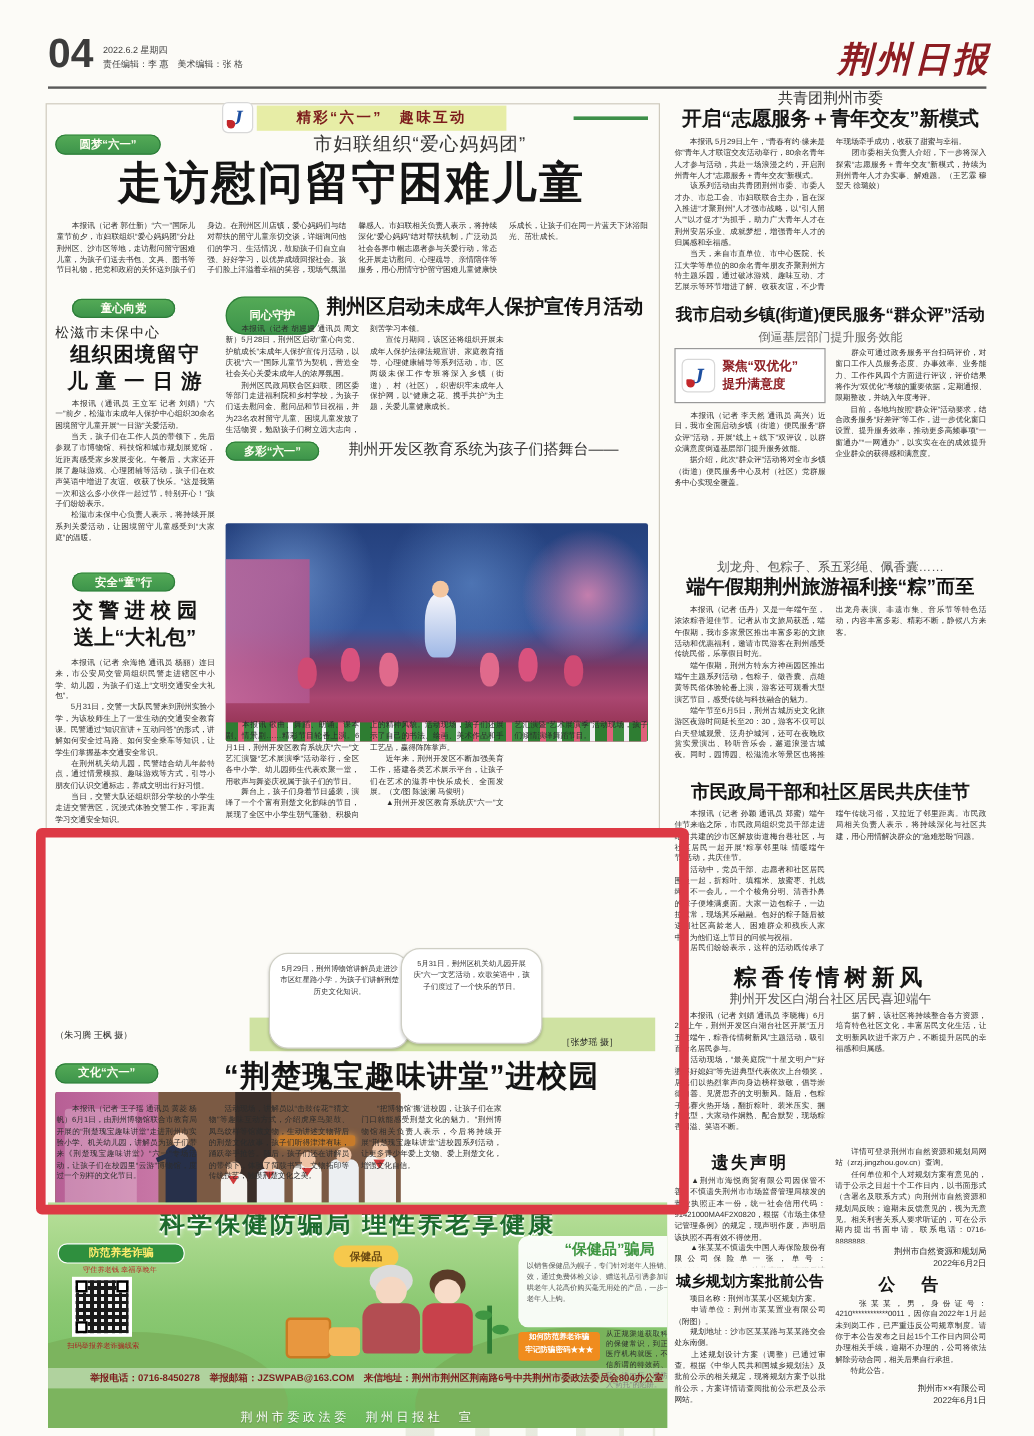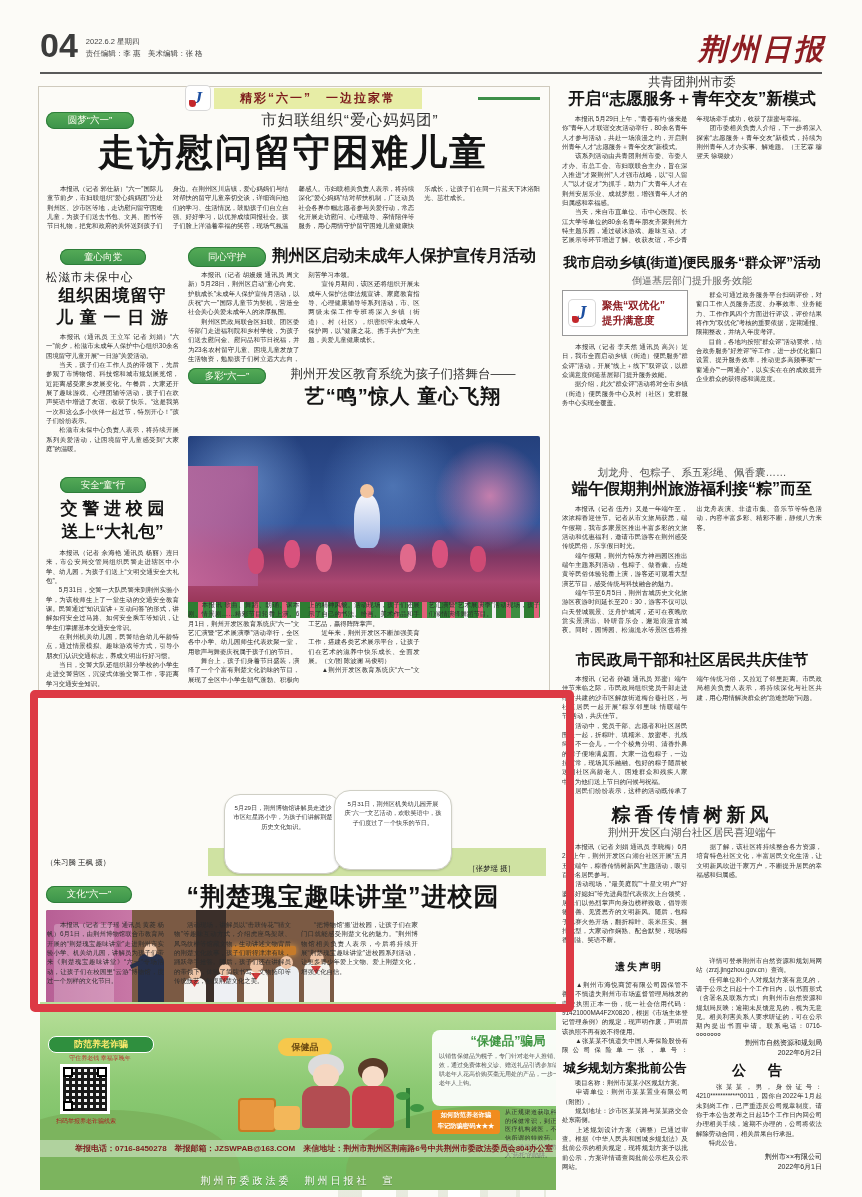--- a/index.html
+++ b/index.html
@@ -7,21 +7,21 @@
         font-family:"Liberation Sans",sans-serif;overflow:hidden;}
   .abs{position:absolute;}
   .bt{font-size:6.4px;line-height:1.46;text-align:justify;color:#2d2d2d;
       white-space:pre-line;overflow:hidden;}
   .c2{column-count:2;column-gap:9px;column-fill:auto;}
   .c3{column-count:3;column-gap:9px;column-fill:auto;}
   .c4{column-count:4;column-gap:10px;column-fill:auto;}
   .hl{font-weight:bold;color:#141414;}
   .ctr{text-align:center;}
   .pill{background:linear-gradient(180deg,#55ab57,#3c934a);color:#fffef2;border-radius:999px;
-        text-align:left;font-weight:normal;display:flex;align-items:center;justify-content:center;
+        text-align:left;font-weight:bold;display:flex;align-items:center;justify-content:center;
         box-shadow:inset 0 0 0 1px #2e7d3a;}
   .kick{color:#333;}
   .credit{font-size:7.5px;color:#222;}
   .bubble{background:#fff;border:1px solid #cfcfc5;border-radius:16px;font-size:6.2px;
           line-height:1.5;color:#333;padding:8px 7px;text-align:center;
           box-shadow:0 1px 2px rgba(0,0,0,.15);z-index:5;}
   .jbadge{background:#fff;border-radius:4px;display:flex;align-items:center;justify-content:center;
           box-shadow:0 0 0 1px #d8d8d8;position:relative;}
   .jbadge span{color:#1d4fa0;font-weight:900;font-style:italic;font-family:"Liberation Serif",serif;}
   .jbadge i{position:absolute;left:3px;bottom:3px;width:7px;height:7px;background:#c3272b;
@@ -42,21 +42,21 @@
   </div>
   <div class="abs" style="right:36px;top:30px;font-size:29px;font-weight:bold;font-style:italic;color:#8d1d22;font-family:'Liberation Serif',serif;letter-spacing:3px;">荆州日报</div>
   <div class="abs" style="left:40px;top:72px;width:782px;border-top:2px solid #5a5a5a;"></div>
 
   <div class="abs" style="left:38px;top:86px;width:510px;height:606px;border:1px solid #cfcabd;"></div>
 
   <div class="abs jbadge" style="left:186px;top:86px;width:24px;height:24px;">
       <span style="font-size:17px;">J</span>
       <i></i>
     </div>
-  <div class="abs ctr" style="left:214px;top:88px;width:208px;height:21px;line-height:21px;background:#e7eda6;color:#7d1c1c;font-weight:bold;font-size:12px;letter-spacing:2px;">精彩“六一”　一边拉家常</div>
+  <div class="abs ctr" style="left:214px;top:88px;width:208px;height:21px;line-height:21px;background:#e7eda6;color:#7d1c1c;font-weight:bold;font-size:12px;letter-spacing:2px;">精彩“六一”　趣味互动</div>
   <div class="abs" style="left:478px;top:97px;width:62px;border-top:3px solid #3d8f49;"></div>
 
   <div class="abs pill" style="left:46px;top:112px;width:88px;height:17px;font-size:9.5px;">圆梦“六一”</div>
   <div class="abs ctr kick" style="left:160px;top:110px;width:380px;font-size:15.5px;letter-spacing:1px;">市妇联组织“爱心妈妈团”</div>
   <div class="abs ctr hl" style="left:46px;top:128px;width:494px;font-size:37px;font-weight:900;letter-spacing:2px;">走访慰问留守困难儿童</div>
   <div class="abs bt c4" style="left:47px;top:184px;width:493px;height:56px;">　　本报讯（记者 郭仕新）“六一”国际儿童节前夕，市妇联组织“爱心妈妈团”分赴荆州区、沙市区等地，走访慰问留守困难儿童，为孩子们送去书包、文具、图书等节日礼物，把党和政府的关怀送到孩子们身边。在荆州区川店镇，爱心妈妈们与结对帮扶的留守儿童亲切交谈，详细询问他们的学习、生活情况，鼓励孩子们自立自强、好好学习，以优异成绩回报社会。孩子们脸上洋溢着幸福的笑容，现场气氛温馨感人。市妇联相关负责人表示，将持续深化“爱心妈妈”结对帮扶机制，广泛动员社会各界巾帼志愿者参与关爱行动，常态化开展走访慰问、心理疏导、亲情陪伴等服务，用心用情守护留守困难儿童健康快乐成长，让孩子们在同一片蓝天下沐浴阳光、茁壮成长。</div>
 
   <div class="abs pill" style="left:60px;top:249px;width:86px;height:16px;font-size:9.5px;">童心向党</div>
   <div class="abs" style="left:46px;top:270px;width:133px;font-size:11.5px;color:#222;letter-spacing:1px;">松滋市未保中心</div>
   <div class="abs ctr hl" style="left:46px;top:285px;width:133px;font-size:17px;line-height:1.3;white-space:pre-line;letter-spacing:1px;">组织困境留守
@@ -66,29 +66,28 @@
 　　松滋市未保中心负责人表示，将持续开展系列关爱活动，让困境留守儿童感受到“大家庭”的温暖。</div>
 
   <div class="abs pill" style="left:60px;top:477px;width:86px;height:16px;font-size:9.5px;">安全“童”行</div>
   <div class="abs ctr hl" style="left:46px;top:498px;width:133px;font-size:17px;line-height:1.35;white-space:pre-line;">交 警 进 校 园
 送上“大礼包”</div>
   <div class="abs bt" style="left:46px;top:548px;width:133px;height:140px;">　　本报讯（记者 佘海艳 通讯员 杨丽）连日来，市公安局交管局组织民警走进辖区中小学、幼儿园，为孩子们送上“文明交通安全大礼包”。
 　　5月31日，交警一大队民警来到荆州实验小学，为该校师生上了一堂生动的交通安全教育课。民警通过“知识宣讲＋互动问答”的形式，讲解如何安全过马路、如何安全乘车等知识，让学生们掌握基本交通安全常识。
 　　在荆州机关幼儿园，民警结合幼儿年龄特点，通过情景模拟、趣味游戏等方式，引导小朋友们认识交通标志，养成文明出行好习惯。
 　　当日，交警大队还组织部分学校的小学生走进交警营区，沉浸式体验交警工作，零距离学习交通安全知识。</div>
 
-  <div class="abs pill" style="left:188px;top:247px;width:78px;height:20px;font-size:9.5px;">同心守护</div>
+  <div class="abs pill" style="left:188px;top:247px;width:78px;height:32px;font-size:9.5px;">同心守护</div>
   <div class="abs hl" style="left:272px;top:245px;width:270px;font-size:16.5px;">荆州区启动未成年人保护宣传月活动</div>
   <div class="abs bt c3" style="left:188px;top:270px;width:352px;height:94px;">　　本报讯（记者 胡嫚嫚 通讯员 周文新）5月28日，荆州区启动“童心向党、护航成长”未成年人保护宣传月活动，以庆祝“六一”国际儿童节为契机，营造全社会关心关爱未成年人的浓厚氛围。
 　　荆州区民政局联合区妇联、团区委等部门走进福利院和乡村学校，为孩子们送去慰问金、慰问品和节日祝福，并为23名农村留守儿童、困境儿童发放了生活物资，勉励孩子们树立远大志向，刻苦学习本领。
 　　宣传月期间，该区还将组织开展未成年人保护法律法规宣讲、家庭教育指导、心理健康辅导等系列活动，市、区两级未保工作专班将深入乡镇（街道）、村（社区），织密织牢未成年人保护网，以“健康之花、携手共护”为主题，关爱儿童健康成长。</div>
 
   <div class="abs pill" style="left:188px;top:368px;width:78px;height:16px;font-size:9.5px;">多彩“六一”</div>
   <div class="abs ctr kick" style="left:266px;top:366px;width:274px;font-size:12.5px;">荆州开发区教育系统为孩子们搭舞台——</div>
-  <div class="abs ctr hl" style="left:266px;top:383px;width:274px;font-size:20px;letter-spacing:1px;">艺“鸣”惊人 童心飞翔</div>
 
   <div class="abs photo" style="left:188px;top:412px;width:352px;height:182px;background:linear-gradient(180deg,#24407c 0%,#35569b 48%,#7e3763 66%,#aa4670 80%,#8c2b47 100%);">
     <div class="fig" style="left:-20px;top:-30px;width:150px;height:150px;border-radius:50%;background:radial-gradient(circle,#7fa8e0 0%,rgba(127,168,224,0) 65%);opacity:.6;"></div>
     <div class="fig" style="left:120px;top:-20px;width:170px;height:140px;border-radius:50%;background:radial-gradient(circle,#6d9bd8 0%,rgba(109,155,216,0) 65%);opacity:.5;"></div>
     <div class="fig" style="right:-10px;top:0px;width:120px;height:120px;border-radius:50%;background:radial-gradient(circle,#e98ab4 0%,rgba(233,138,180,0) 65%);opacity:.8;"></div>
     <div class="fig" style="left:0px;top:30px;width:70px;height:120px;background:linear-gradient(90deg,#c46a9e,#b25890);opacity:.85;"></div>
     <div class="fig" style="left:166px;top:58px;width:26px;height:54px;border-radius:45% 45% 30% 30%;background:linear-gradient(180deg,#f6f6fb,#9fb8e6);"></div>
     <div class="fig" style="left:172px;top:48px;width:14px;height:14px;border-radius:50%;background:#f3c6a0;"></div>
     <div class="fig" style="left:96px;top:104px;width:16px;height:28px;border-radius:45%;background:#d9527e;"></div>
     <div class="fig" style="left:128px;top:108px;width:16px;height:28px;border-radius:45%;background:#e06a8c;"></div>
@@ -156,20 +155,21 @@
   <div class="abs ctr hl" style="left:140px;top:880px;width:406px;font-size:25px;font-weight:900;letter-spacing:1px;">“荆楚瑰宝趣味讲堂”进校园</div>
   <div class="abs bt c4" style="left:47px;top:920px;width:498px;height:66px;">　　本报讯（记者 王子瑶 通讯员 黄菱 杨帆）6月1日，由荆州博物馆联合市教育局开展的“荆楚瑰宝趣味讲堂”走进荆州市实验小学、机关幼儿园，讲解员为孩子们带来《荆楚瑰宝趣味讲堂》“六一”专场活动，让孩子们在校园里“云游”博物馆，度过一个别样的文化节日。
 　　活动现场，讲解员以“击鼓传花”“猜文物”等趣味互动方式，介绍虎座鸟架鼓、凤鸟纹样等馆藏文物，生动讲述文物背后的荆楚文化故事，孩子们听得津津有味，踊跃举手抢答。随后，孩子们还在讲解员的带领下，体验了简牍书写、文物拓印等传统技艺，触摸荆楚文化之美。
 　　“把博物馆‘搬’进校园，让孩子们在家门口就能感受荆楚文化的魅力。”荆州博物馆相关负责人表示，今后将持续开展“荆楚瑰宝趣味讲堂”进校园系列活动，让更多青少年爱上文物、爱上荆楚文化，增强文化自信。</div>
 
   <div class="abs" style="left:30px;top:690px;width:528px;height:306px;border:8px solid #dd3a45;border-radius:5px;z-index:50;pointer-events:none;"></div>
 
   <div class="abs" style="left:40px;top:1002px;width:516px;height:188px;overflow:hidden;background:linear-gradient(180deg,#b9e09a 0%,#8cc973 45%,#6db95c 100%);">
     <div class="fig" style="left:-60px;bottom:-40px;width:260px;height:120px;border-radius:50%;background:#7cb45e;"></div>
     <div class="fig" style="right:-70px;bottom:-46px;width:280px;height:130px;border-radius:50%;background:#79b25b;"></div>
+    <div class="fig ctr" style="left:0;top:4px;width:100%;font-size:21px;font-weight:900;color:#1e6b2e;letter-spacing:2px;text-shadow:0 1px 0 #fff,0 0 4px #ffffff;">科学保健防骗局 理性养老享健康</div>
     <div class="fig ctr" style="left:8px;top:34px;width:104px;height:15px;line-height:15px;background:#2f8f3e;border:1px solid #fff;border-radius:8px;color:#ffec6e;font-size:9px;font-weight:bold;">防范养老诈骗</div>
     <div class="fig ctr" style="left:8px;top:52px;width:104px;font-size:6px;color:#b5342c;">守住养老钱 幸福享晚年</div>
     <div class="fig" style="left:20px;top:62px;width:50px;height:50px;background:#fff;padding:3px;box-sizing:border-box;">
       <div style="width:100%;height:100%;position:relative;background:repeating-linear-gradient(0deg,#1a1a1a 0 3px,transparent 3px 6px),repeating-linear-gradient(90deg,#1a1a1a 0 3px,#f2f2f2 3px 6px);">
         <div style="position:absolute;left:0;top:0;width:10px;height:10px;background:#fff;border:2.5px solid #000;box-sizing:border-box;"></div>
         <div style="position:absolute;right:0;top:0;width:10px;height:10px;background:#fff;border:2.5px solid #000;box-sizing:border-box;"></div>
         <div style="position:absolute;left:0;bottom:0;width:10px;height:10px;background:#fff;border:2.5px solid #000;box-sizing:border-box;"></div>
       </div>
     </div>
     <div class="fig ctr" style="left:0px;top:115px;width:92px;font-size:6px;color:#a22;">扫码举报养老诈骗线索</div>
@@ -229,21 +229,21 @@
   <div class="abs bt c2" style="left:562px;top:674px;width:260px;height:124px;">　　本报讯（记者 孙颖 通讯员 郑蜜）端午佳节来临之际，市民政局组织党员干部走进结对共建的沙市区解放街道梅台巷社区，与社区居民一起开展“粽享邻里味 情暖端午节”活动，共庆佳节。
 　　活动中，党员干部、志愿者和社区居民围坐一起，折粽叶、填糯米、放蜜枣、扎线绳，不一会儿，一个个棱角分明、清香扑鼻的粽子便堆满桌面。大家一边包粽子，一边拉家常，现场其乐融融。包好的粽子随后被送到社区高龄老人、困难群众和残疾人家中，为他们送上节日的问候与祝福。
 　　居民们纷纷表示，这样的活动既传承了端午传统习俗，又拉近了邻里距离。市民政局相关负责人表示，将持续深化与社区共建，用心用情解决群众的“急难愁盼”问题。</div>
 
   <div class="abs ctr hl" style="left:562px;top:802px;width:260px;font-size:19px;font-weight:900;letter-spacing:4px;">粽香传情树新风</div>
   <div class="abs ctr" style="left:562px;top:826px;width:260px;font-size:10.5px;color:#555;">荆州开发区白湖台社区居民喜迎端午</div>
   <div class="abs bt c2" style="left:562px;top:842px;width:260px;height:112px;">　　本报讯（记者 刘娟 通讯员 李晓梅）6月2日上午，荆州开发区白湖台社区开展“五月五过端午，粽香传情树新风”主题活动，吸引百余名居民参与。
 　　活动现场，“最美庭院”“十星文明户”“好婆婆好媳妇”等先进典型代表依次上台领奖，居民们以热烈掌声向身边榜样致敬，倡导崇德向善、见贤思齐的文明新风。随后，包粽子比赛火热开场，翻折粽叶、装米压实、捆扎成型，大家动作娴熟、配合默契，现场粽香四溢、笑语不断。
 　　据了解，该社区将持续整合各方资源，培育特色社区文化，丰富居民文化生活，让文明新风吹进千家万户，不断提升居民的幸福感和归属感。</div>
 
-  <div class="abs ctr ntitle" style="left:576px;top:960px;width:126px;font-size:10px;letter-spacing:2px;">遗失声明</div>
+  <div class="abs ctr ntitle" style="left:562px;top:960px;width:126px;font-size:14px;letter-spacing:2px;">遗失声明</div>
   <div class="abs bt" style="left:562px;top:980px;width:126px;height:76px;">　　▲荆州市海悦商贸有限公司因保管不善，不慎遗失荆州市市场监督管理局核发的营业执照正本一份，统一社会信用代码：91421000MA4F2X0820，根据《市场主体登记管理条例》的规定，现声明作废，声明后该执照不再有效不得使用。
 　　▲张某某不慎遗失中国人寿保险股份有限公司保险单一张，单号：2202000000000045，特此声明，声明后该保单作废。</div>
   <div class="abs ctr ntitle" style="left:562px;top:1060px;width:126px;font-size:12.3px;">城乡规划方案批前公告</div>
   <div class="abs bt" style="left:562px;top:1078px;width:126px;height:112px;">　　项目名称：荆州市某某小区规划方案。
 　　申请单位：荆州市某某置业有限公司（附图）。
 　　规划地址：沙市区某某路与某某路交会处东南侧。
 　　上述规划设计方案（调整）已通过审查。根据《中华人民共和国城乡规划法》及批前公示的相关规定，现将规划方案予以批前公示，方案详情请查阅批前公示栏及公示网站。</div>
 
   <div class="abs bt" style="left:696px;top:956px;width:126px;height:80px;">　　详情可登录荆州市自然资源和规划局网站（zrzj.jingzhou.gov.cn）查询。
 　　任何单位和个人对规划方案有意见的，请于公示之日起十个工作日内，以书面形式（含署名及联系方式）向荆州市自然资源和规划局反映；逾期未反馈意见的，视为无意见。相关利害关系人要求听证的，可在公示期内提出书面申请。联系电话：0716-8888888。</div>

